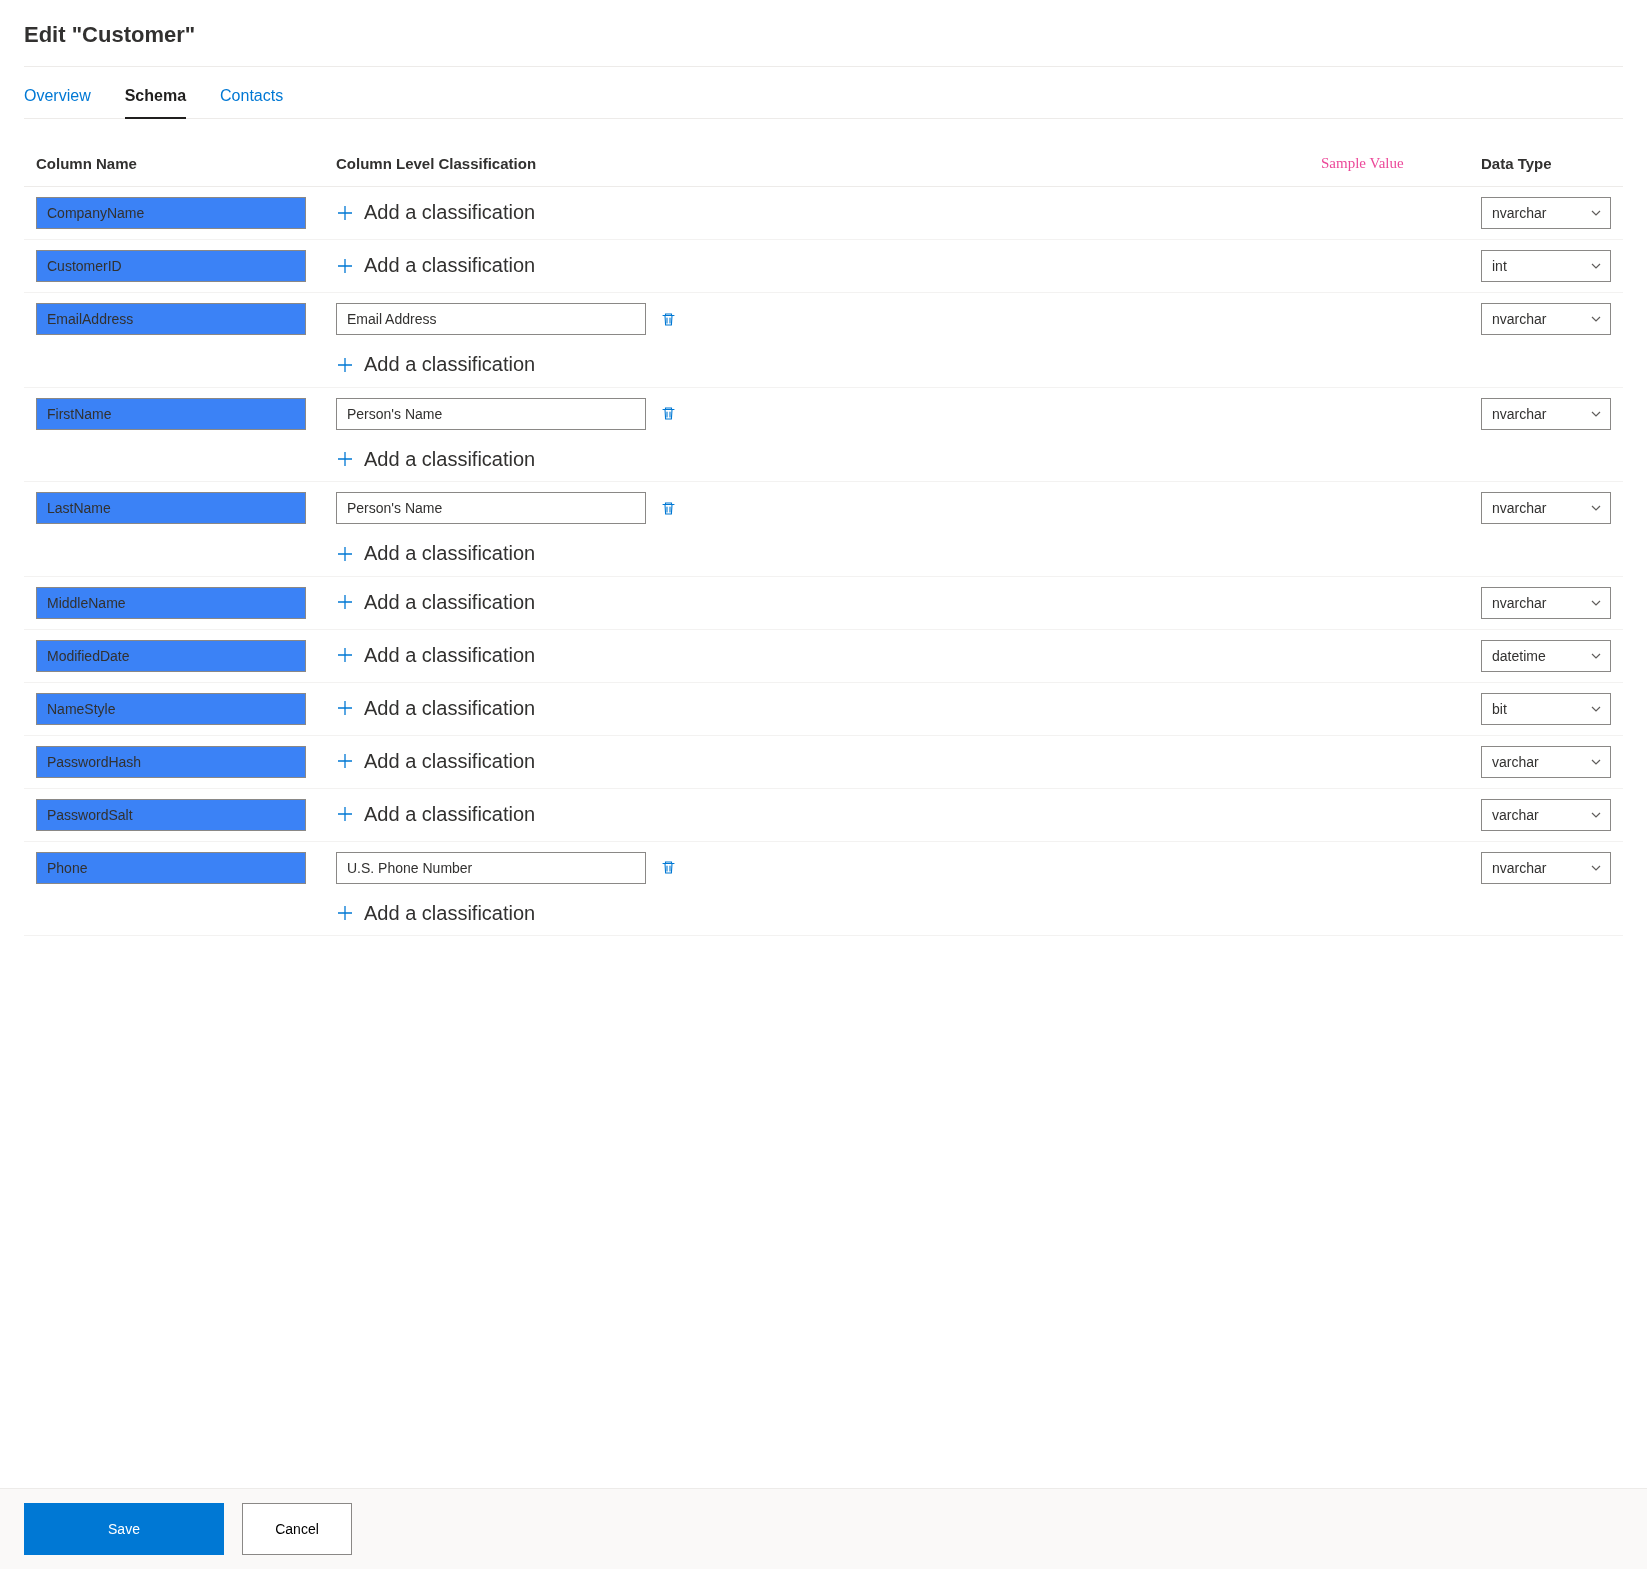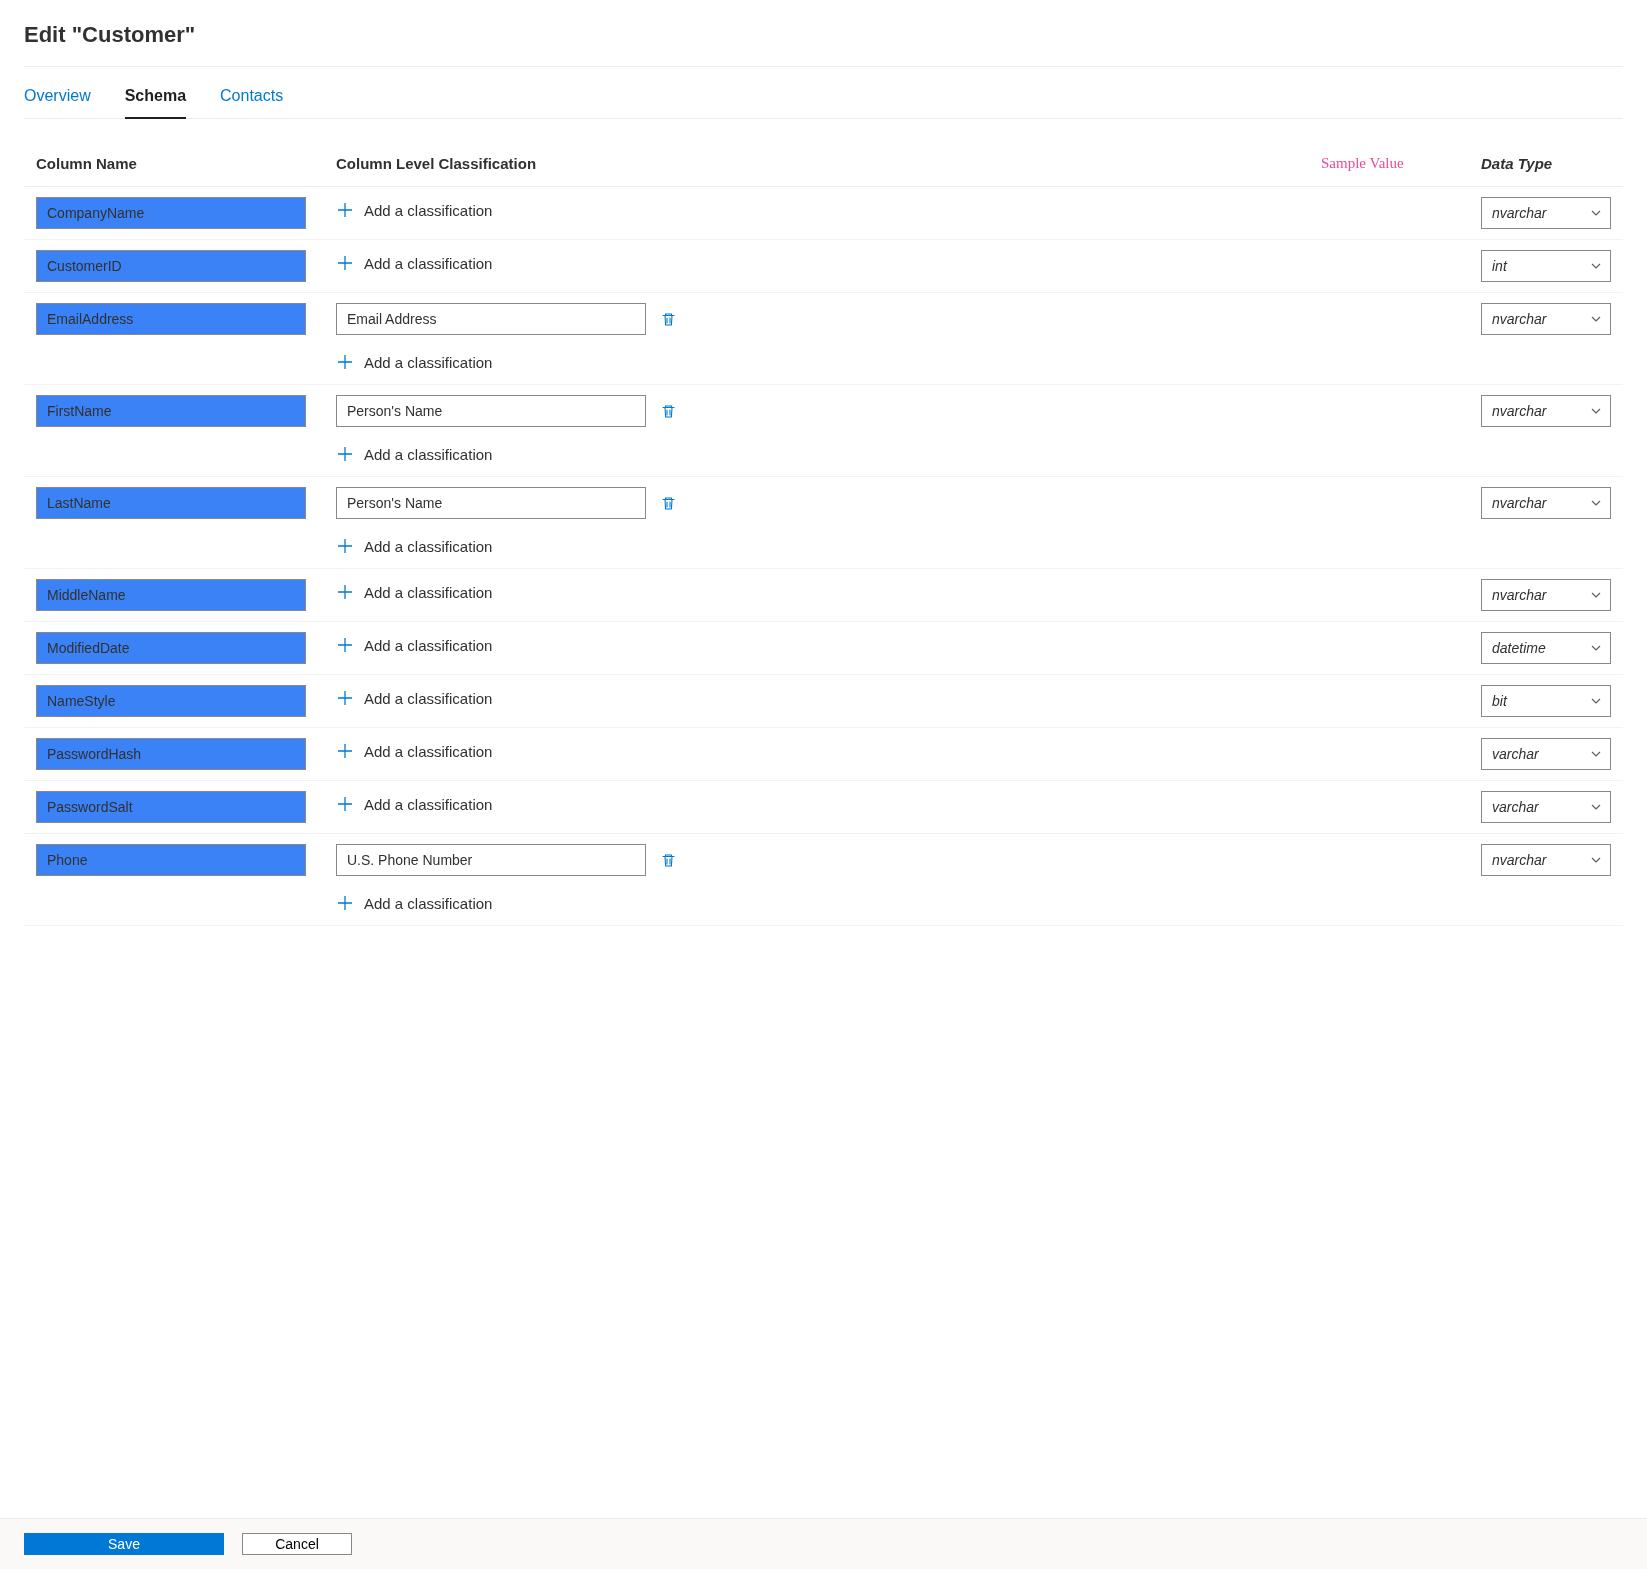--- a/index.html
+++ b/index.html
@@ -57,21 +57,21 @@
     font-family: Liberation Serif, serif;
   }
   .schema-table td {
     vertical-align: top;
     padding: 10px 12px;
     border-bottom: 1px solid #f3f2f1;
   }
   .col-name { width: 300px; }
   .col-class { width: auto; }
   .col-sample { width: 160px; }
-  .col-type { width: 145px; font-style: italic; }
+  .col-type { width: 145px; }
   .text-input {
     width: 270px;
     height: 32px;
     border: 1px solid #8a8886;
     padding: 0 10px;
     font: inherit;
     color: #323130;
     background: #3b82f6;
   }
   .class-box {
@@ -90,21 +90,21 @@
     align-items: center;
     gap: 12px;
     margin-bottom: 14px;
   }
   .add-class {
     display: inline-flex;
     align-items: center;
     gap: 10px;
     color: #323130;
     cursor: pointer;
-    font-size: 15px;
+    font-size: 20px;
     padding-top: 4px;
   }
   .plus-icon {
     color: #0078d4;
     display: inline-flex;
   }
   .trash-btn {
     color: #0078d4;
     cursor: pointer;
     display: inline-flex;
@@ -136,21 +136,21 @@
     bottom: 0;
     left: 0;
     right: 0;
     padding: 14px 24px;
     background: #faf9f8;
     border-top: 1px solid #edebe9;
     display: flex;
     gap: 18px;
   }
   .btn {
-    height: 22px;
+    height: 52px;
     padding: 0 20px;
     font: inherit;
     cursor: pointer;
     border: 1px solid #8a8886;
     background: #fff;
     min-width: 110px;
   }
   .btn.primary {
     background: #0078d4;
     border-color: #0078d4;

